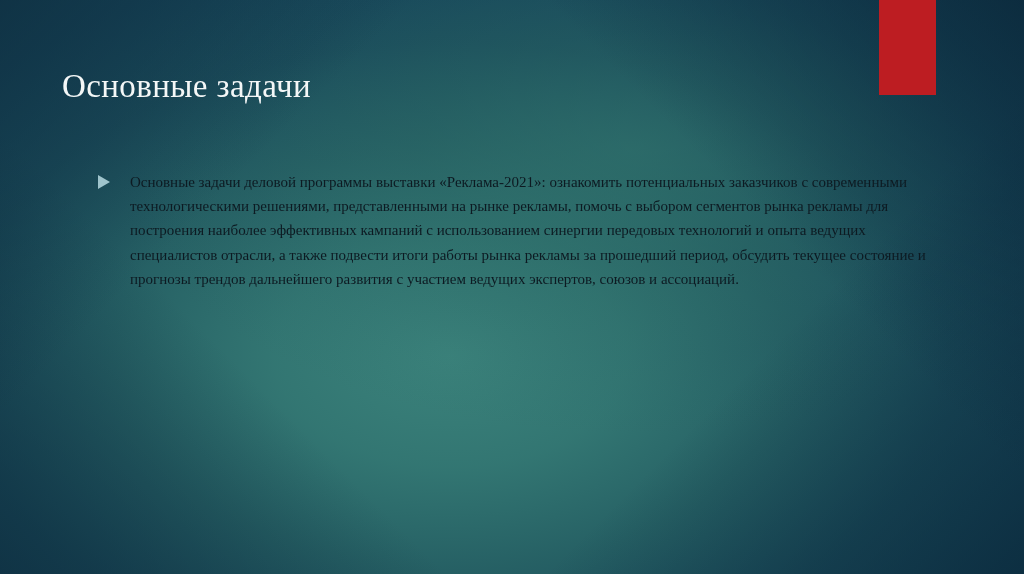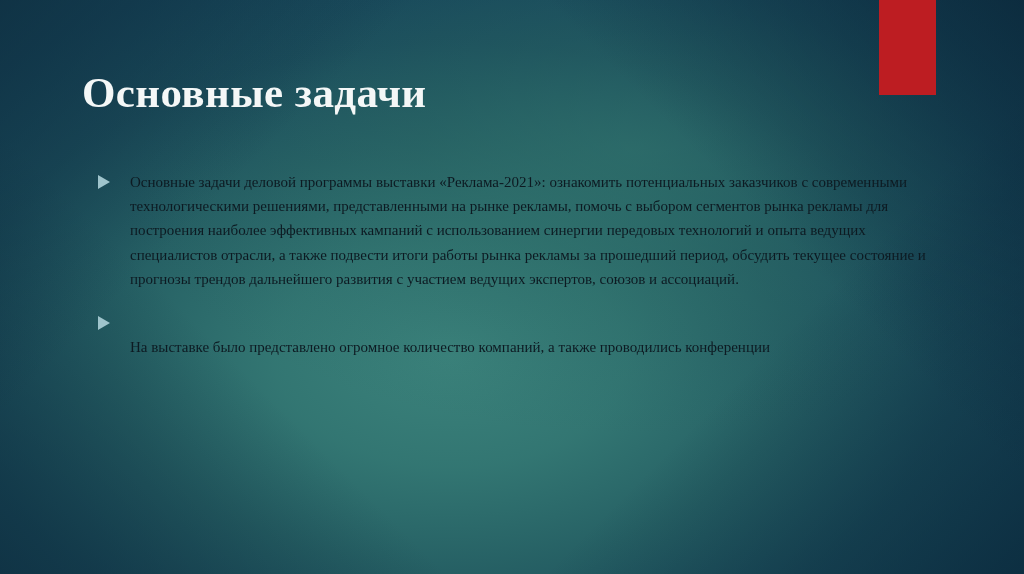--- a/index.html
+++ b/index.html
@@ -61,27 +61,26 @@
     height: 95px;
     background: #bd1d22;
   }
 
   .slide-title {
     position: absolute;
     left: 62px;
     top: 38px;
     width: 780px;
     font-family: "Liberation Serif", "DejaVu Serif", serif;
-    font-size: 43px;
-    font-weight: 700;
+    font-size: 33px;
+    font-weight: 400;
     line-height: 52px;
     color: #f4f7f7;
     letter-spacing: 0.4px;
     white-space: nowrap;
-    margin-left: 20px;
   }
 
   .body-block {
     position: absolute;
     left: 96px;
     top: 170px;
     width: 830px;
   }
 
   .bullet-row {
@@ -130,20 +129,15 @@
 
   <h1 class="slide-title">Основные задачи</h1>
 
   <div class="body-block">
 
     <div class="bullet-row">
       <span class="bullet-marker"></span>
       <span class="bullet-text">Основные задачи деловой программы выставки «Реклама-2021»: ознакомить потенциальных заказчиков с современными технологическими решениями, представленными на рынке рекламы, помочь с выбором сегментов рынка рекламы для построения наиболее эффективных кампаний с использованием синергии передовых технологий и опыта ведущих специалистов отрасли, а также подвести итоги работы рынка рекламы за прошедший период, обсудить текущее состояние и прогнозы трендов дальнейшего развития с участием ведущих экспертов, союзов и ассоциаций.</span>
     </div>
 
-    <div class="bullet-row">
-      <span class="bullet-marker"></span>
-      <span class="leading-gap"></span>
-      <span class="bullet-text">На выставке было представлено огромное количество компаний, а также проводились конференции</span>
-    </div>
 
   </div>
 </div>
 
 </body></html>

